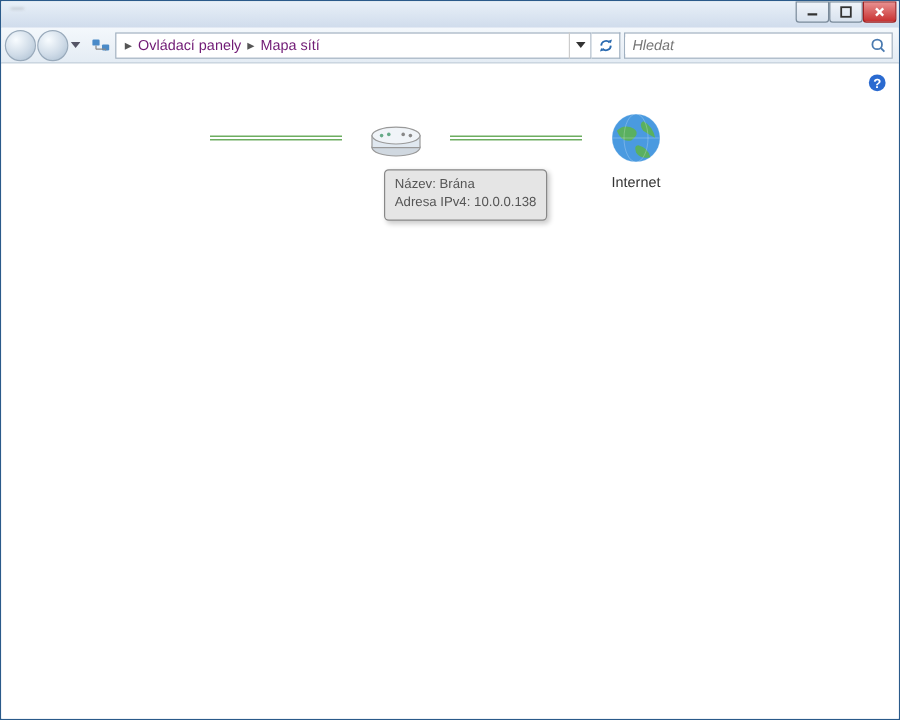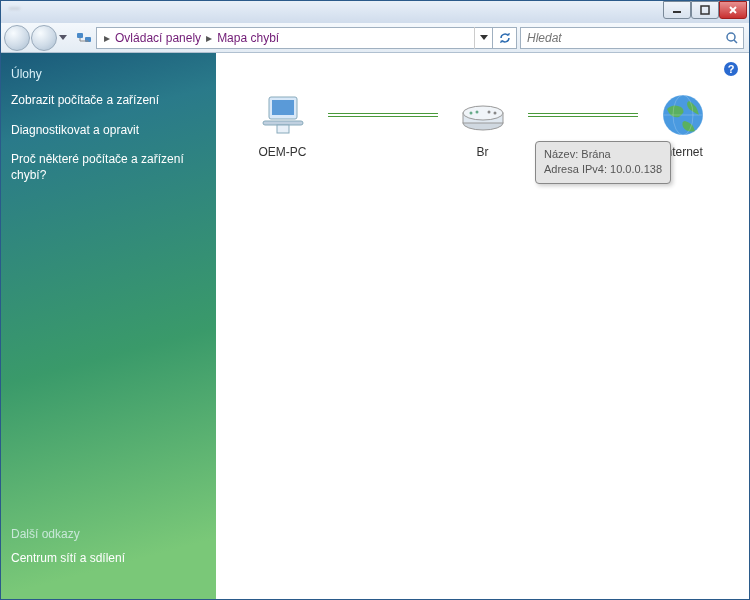--- a/index.html
+++ b/index.html
@@ -80,21 +80,21 @@
         <rect x="10" y="8" width="6" height="5" fill="#4a8ac8" rx="1"></rect>
         <line x1="5" y1="9" x2="5" y2="12" stroke="#888"></line>
         <line x1="5" y1="12" x2="13" y2="12" stroke="#888"></line>
         <line x1="13" y1="12" x2="13" y2="13" stroke="#888"></line>
       </svg>
   </div>
   <div class="addr">
     <span class="addr-arrow">▸</span>
     <span class="addr-seg">Ovládací panely</span>
     <span class="addr-arrow">▸</span>
-    <span class="addr-seg">Mapa chybí</span>
+    <span class="addr-seg">Mapa sítí</span>
     <div style="flex:1"></div>
     <div class="addr-drop">
       <svg width="8" height="5" viewBox="0 0 8 5">
           <polygon points="0,0 8,0 4,5" fill="#333"></polygon>
         </svg>
     </div>
   </div>
   <div class="refresh">
     <svg width="14" height="14" viewBox="0 0 14 14">
         <path d="M3 7a4 4 0 0 1 7-2.5M11 7a4 4 0 0 1-7 2.5" fill="none" stroke="#2a6ab0" stroke-width="1.5"></path>
@@ -107,51 +107,30 @@
     <div class="search-btn">
       <svg width="14" height="14" viewBox="0 0 14 14">
           <circle cx="6" cy="6" r="4" fill="none" stroke="#4a7ab0" stroke-width="1.5"></circle>
           <line x1="9" y1="9" x2="12" y2="12" stroke="#4a7ab0" stroke-width="1.5"></line>
         </svg>
     </div>
   </div>
 </div>
 
 <div class="content">
-  <div class="sidebar">
-    <div class="sidebar-title">Úlohy</div>
-    <div class="sidebar-link">Zobrazit počítače a zařízení</div>
-    <div class="sidebar-link">Diagnostikovat a opravit</div>
-    <div class="sidebar-link">Proč některé počítače a zařízení chybí?</div>
-    <div class="sidebar-bottom">
-      <div class="sidebar-sep">Další odkazy</div>
-      <div class="sidebar-link">Centrum sítí a sdílení</div>
-    </div>
-  </div>
 
   <div class="main">
     <div class="help-icon">
       <svg viewBox="0 0 16 16">
           <circle cx="8" cy="8" r="7" fill="#2a6ad0"></circle>
           <text x="8" y="12" text-anchor="middle" font-size="11" fill="#fff" font-weight="bold">?</text>
         </svg>
     </div>
 
     <div class="network-map">
-      <div class="node">
-        <div class="node-icon">
-          <svg viewBox="0 0 48 48">
-              <rect x="10" y="6" width="28" height="22" rx="2" fill="#d8e8f8" stroke="#8ab" stroke-width="1"></rect>
-              <rect x="13" y="9" width="22" height="15" fill="#5a9ad8"></rect>
-              <rect x="4" y="30" width="40" height="4" rx="2" fill="#c0d0e0" stroke="#8ab"></rect>
-              <rect x="18" y="34" width="12" height="8" fill="#e8f0f8" stroke="#8ab"></rect>
-            </svg>
-        </div>
-        <div class="node-label">OEM-PC</div>
-      </div>
       <div class="connector"></div>
       <div class="node">
         <div class="node-icon">
           <svg viewBox="0 0 48 48">
               <ellipse cx="24" cy="32" rx="20" ry="7" fill="#d0d8e0" stroke="#999"></ellipse>
               <rect x="4" y="22" width="40" height="10" fill="#e0e8f0" stroke="#999"></rect>
               <ellipse cx="24" cy="22" rx="20" ry="7" fill="#f0f4f8" stroke="#999"></ellipse>
               <circle cx="12" cy="22" r="1.5" fill="#6a8"></circle>
               <circle cx="18" cy="21" r="1.5" fill="#6a8"></circle>
               <circle cx="30" cy="21" r="1.5" fill="#888"></circle>

